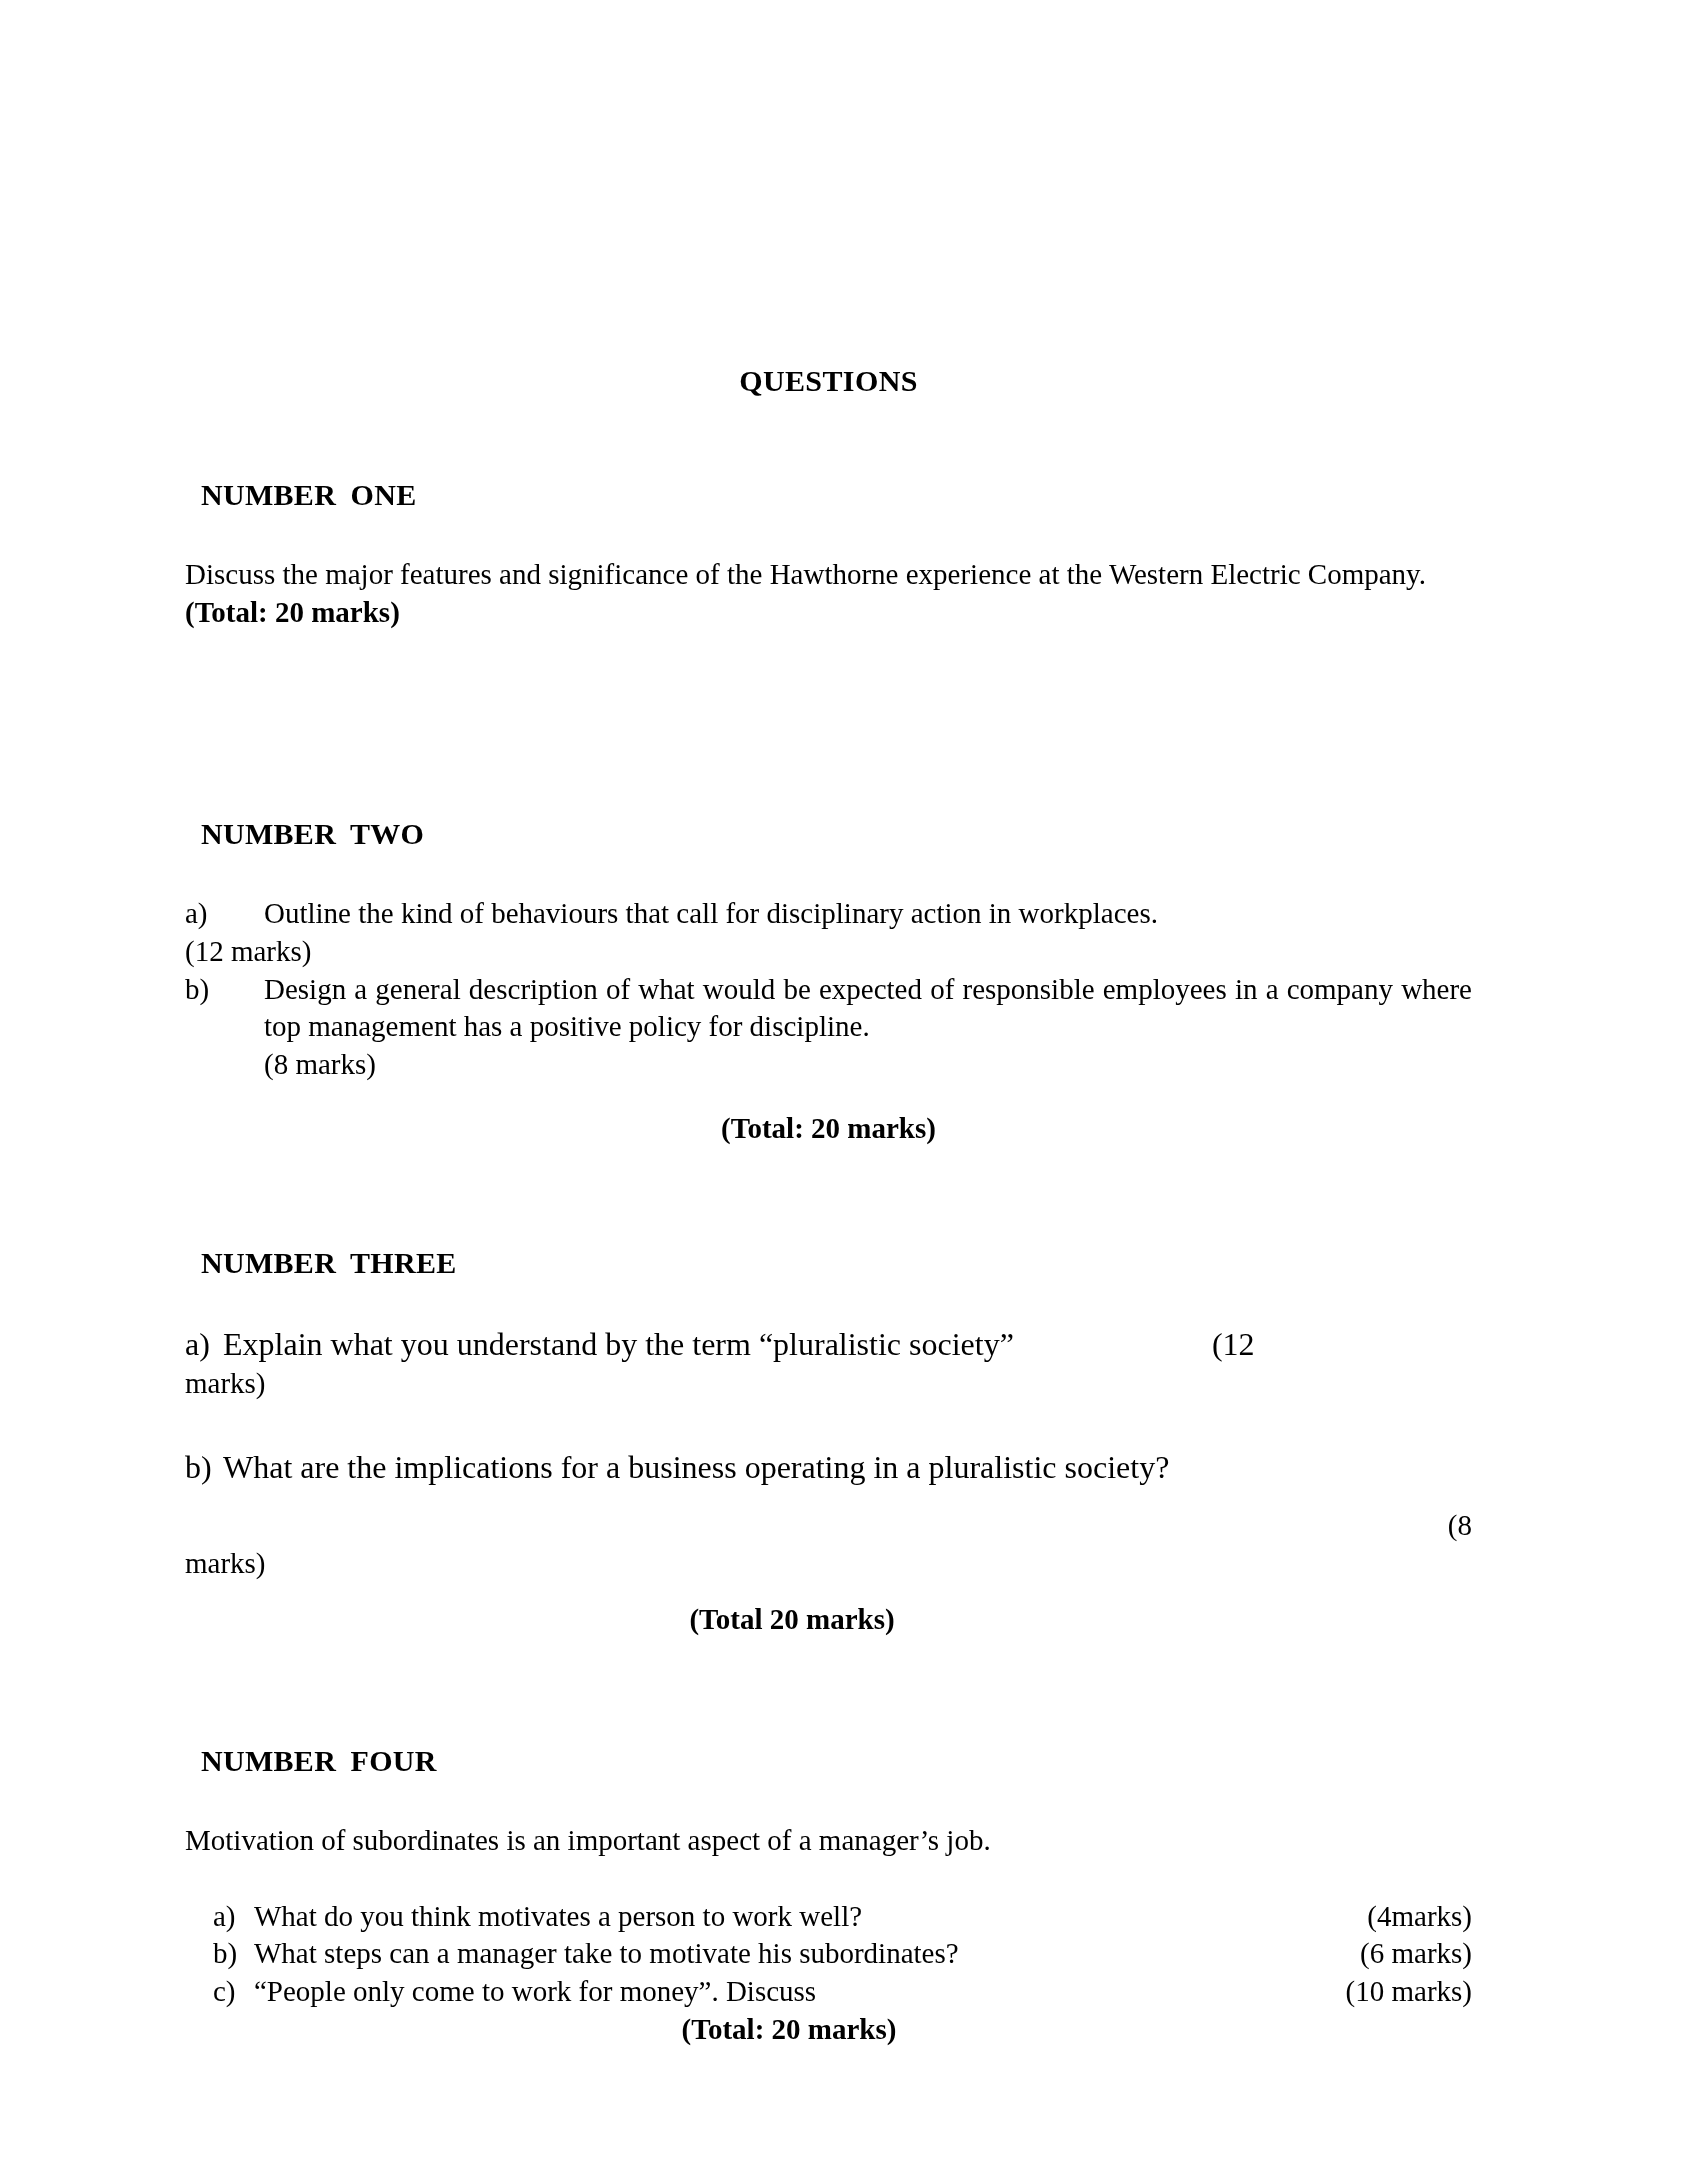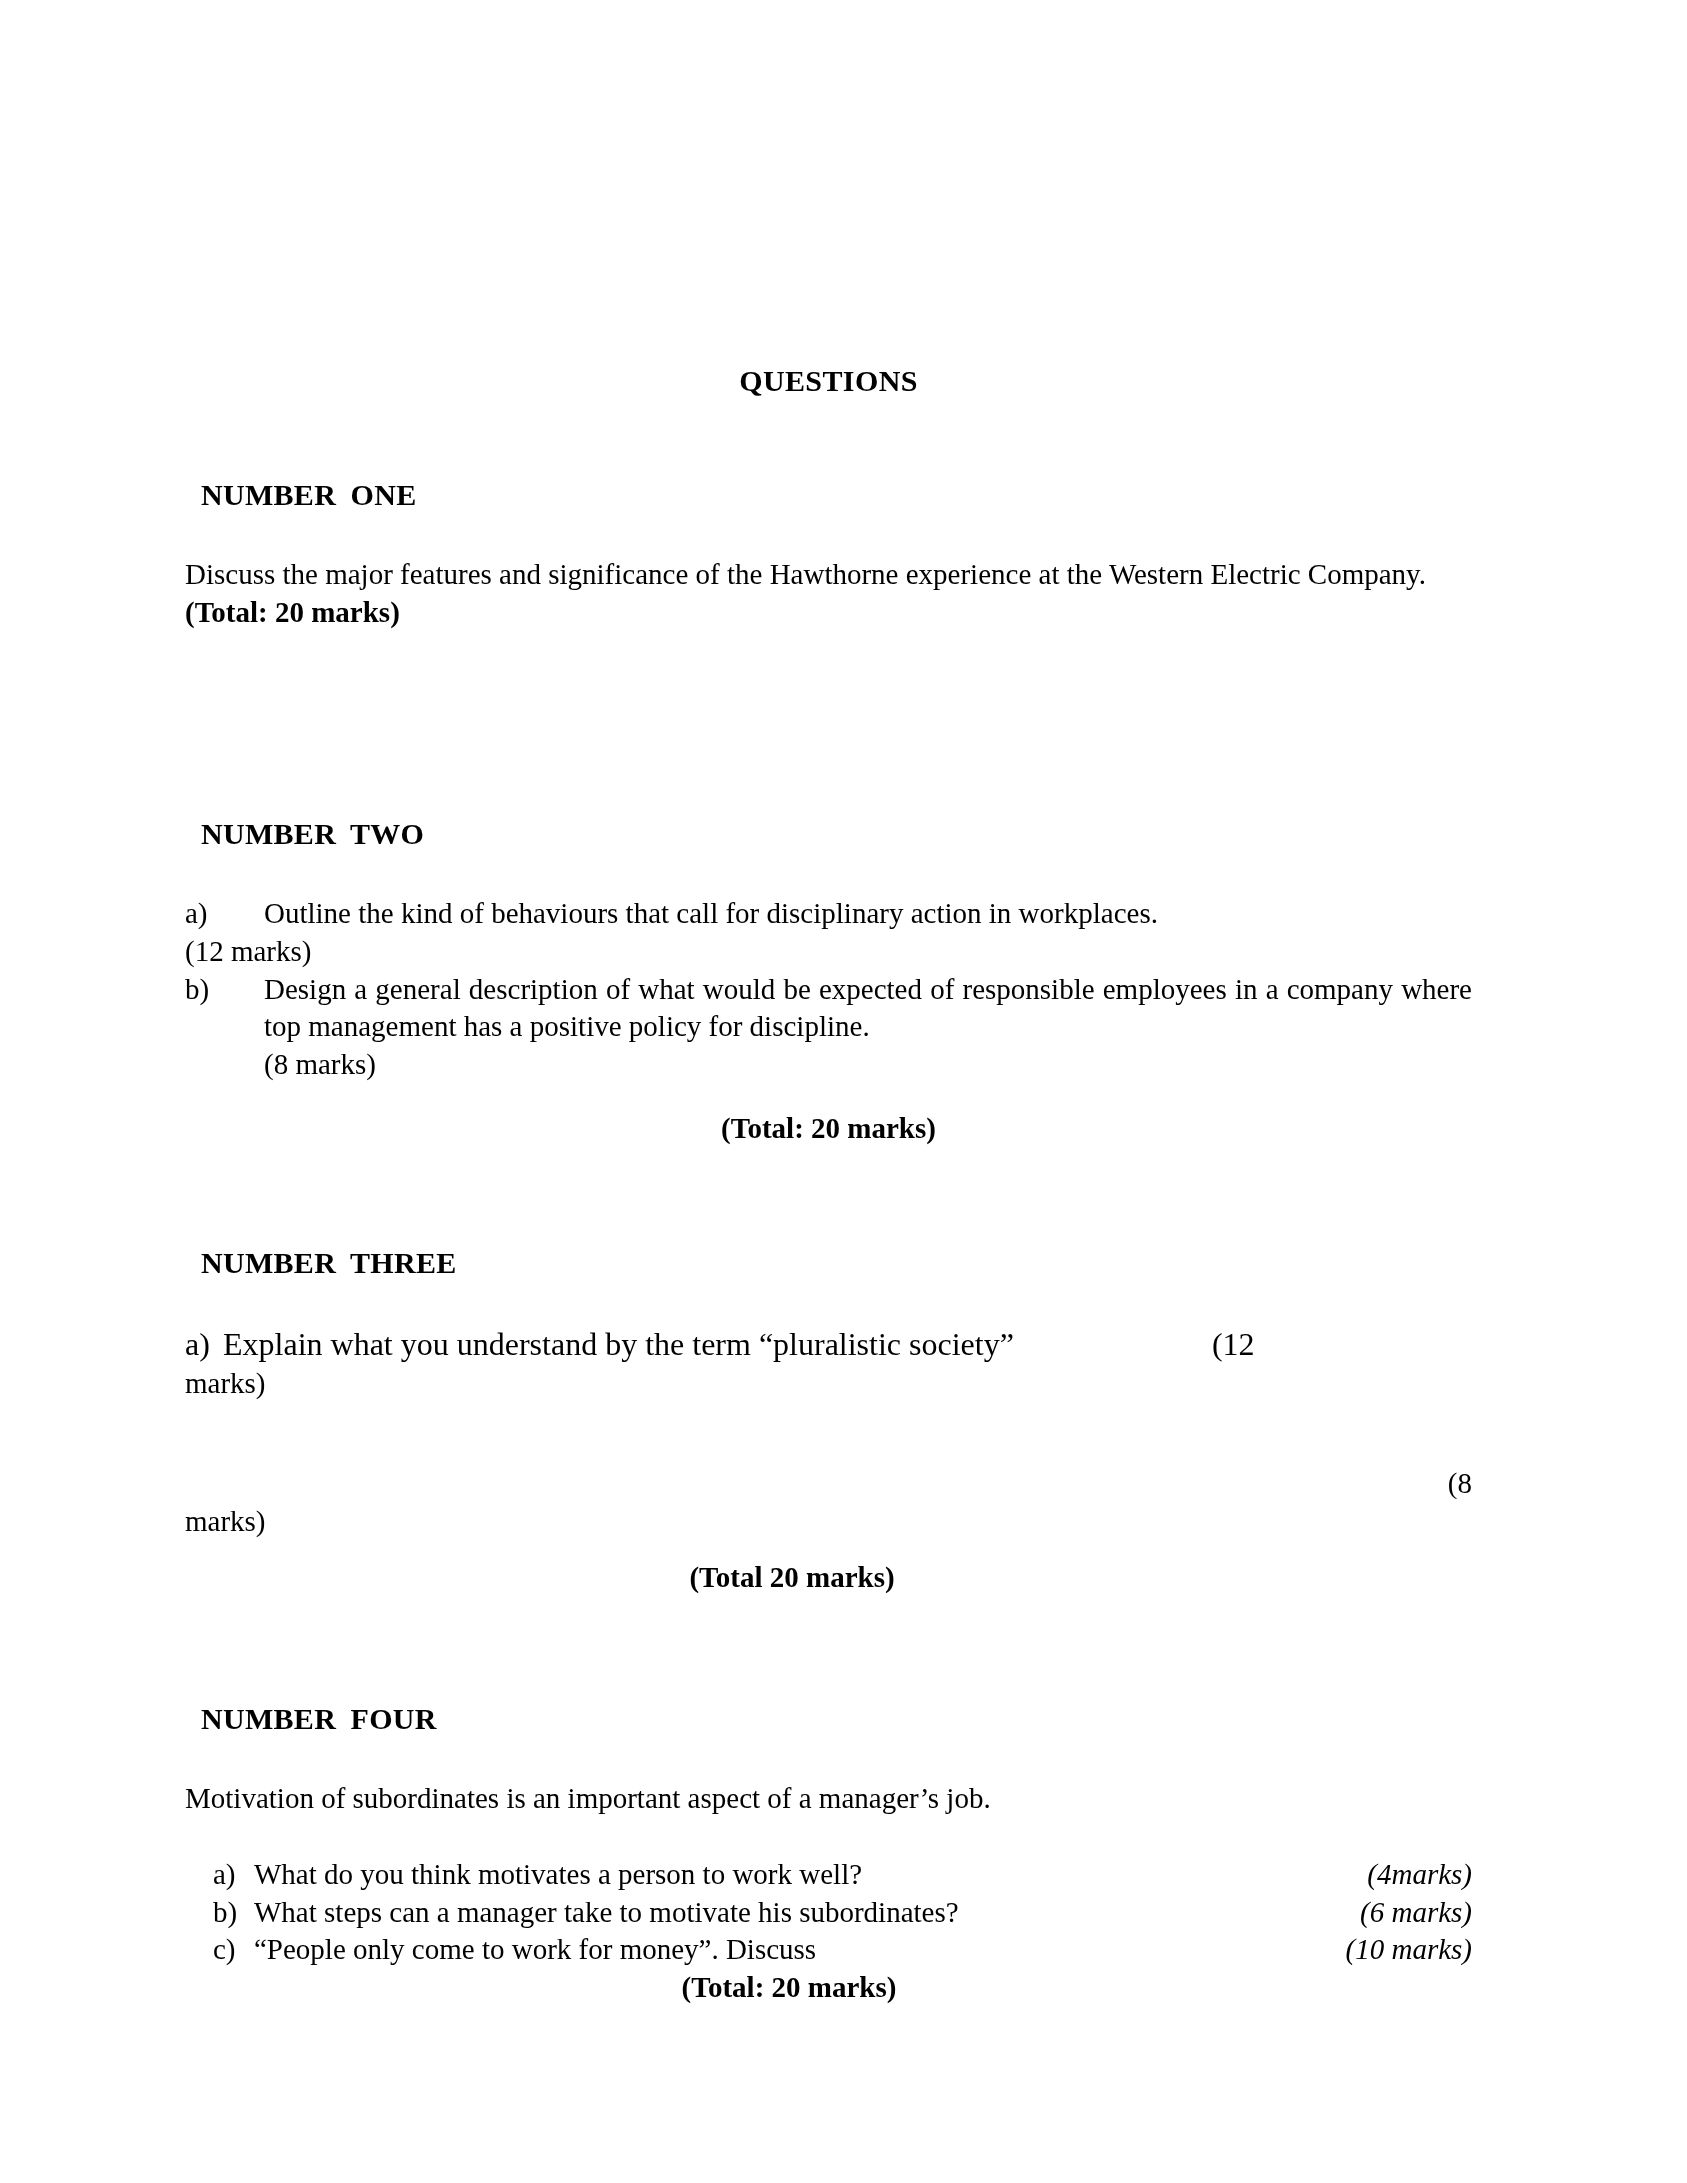--- a/index.html
+++ b/index.html
@@ -152,21 +152,20 @@
     flex: 0 0 41px;
     width: 41px;
   }
   .list-indent > li .itemtext {
     flex: 1 1 auto;
   }
   .list-indent > li .itemmarks {
     flex: 0 0 auto;
     white-space: nowrap;
     text-align: right;
-    font-style: italic;
   }
   .gap-lg  { height: 61px; }
   .gap-xxl { height: 130px; }
 
   .spacer-28 { height: 18.5px; }
   .spacer-40 { height: 26.5px; }
   .spacer-58 { height: 38px; }
   .spacer-66 { height: 44px; }
 </style>
 </head>
@@ -236,20 +235,25 @@
       <ul class="list-simple">
         <li>
           <span class="marker">a)</span><span>Explain what you understand by the term “pluralistic society”</span><span style="display:inline-block;width:198px"></span><span>(12</span>
         </li>
       </ul>
 
       <p class="para-left">marks)</p>
 
       <div class="spacer-66"></div>
 
+      <ul class="list-simple">
+        <li>
+          <span class="marker">b)</span><span>What are the implications for a business operating in a pluralistic society?</span>
+        </li>
+      </ul>
 
       <div class="spacer-28"></div>
 
       <p class="marks-right">(8</p>
 
       <p class="para-left">marks)</p>
 
       <div class="spacer-28"></div>
 
       <p class="total-bold-center" style="padding-right:73px">(Total 20 marks)</p>

